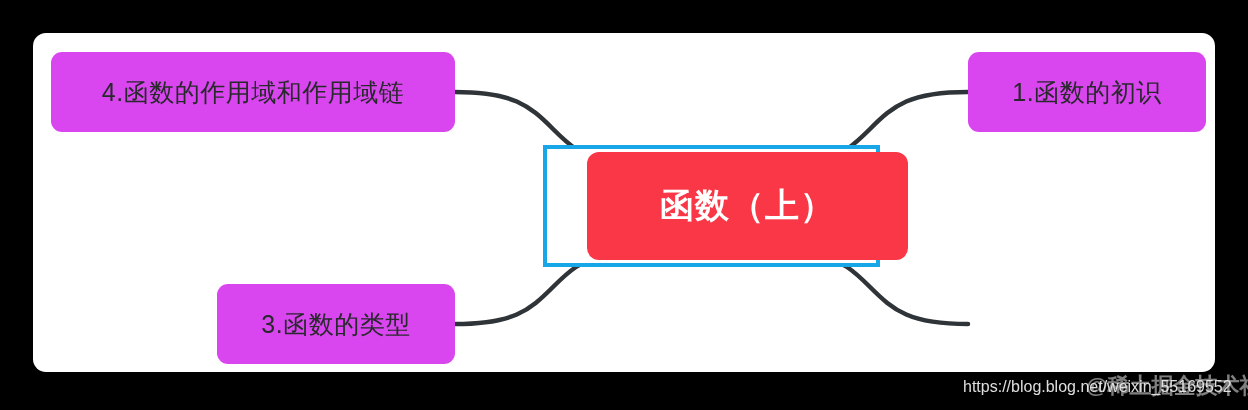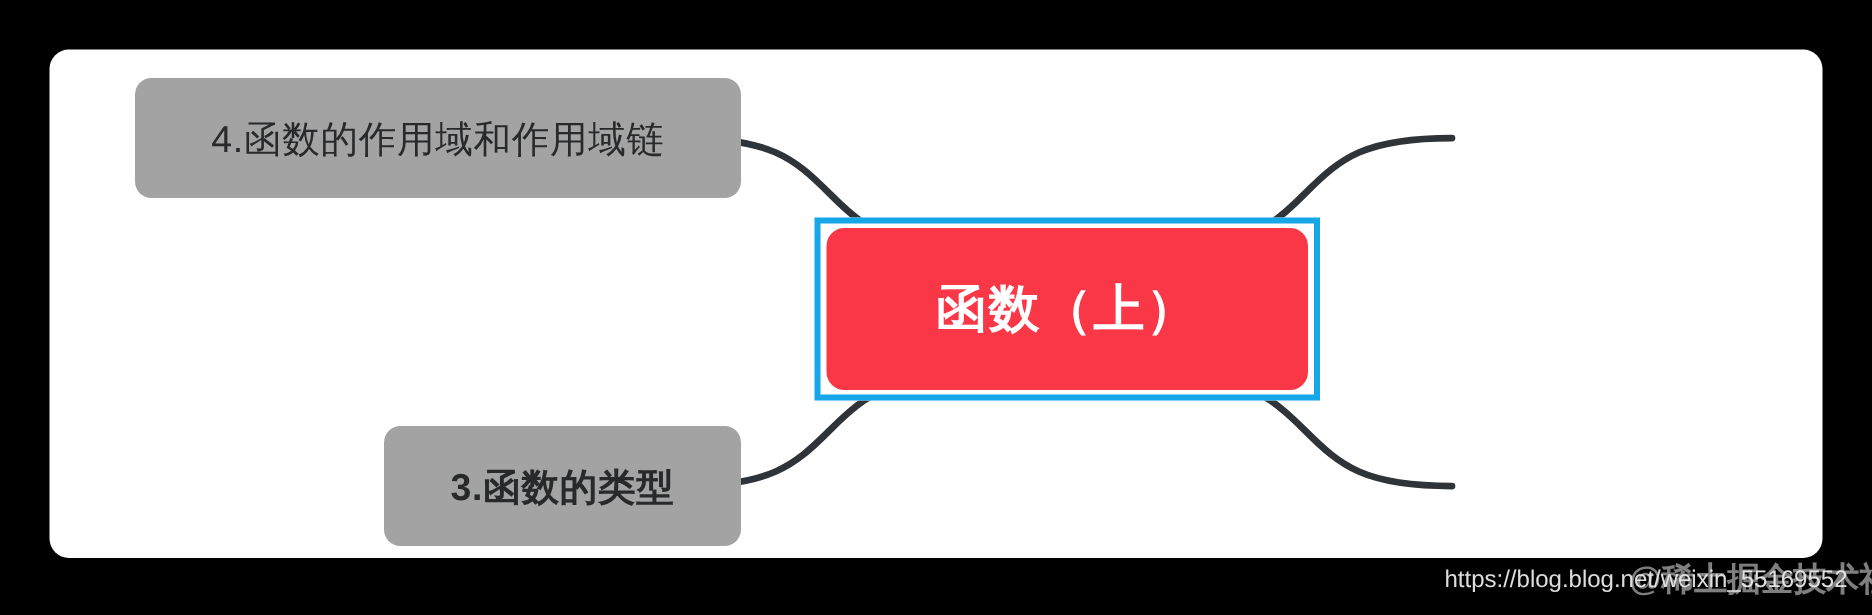--- a/index.html
+++ b/index.html
@@ -47,27 +47,26 @@
   
   .node {
     position: absolute;
     display: flex;
     align-items: center;
     justify-content: center;
     box-sizing: border-box;
   }
 
   .node-branch {
-    background: #a3a3a3;
+    background: #d946ef;
     border-radius: 11px;
     color: #27292b;
     font-size: 25px;
     letter-spacing: 0.5px;
     white-space: nowrap;
-    margin-left: 39px;
   }
 
   .node-root-frame {
     position: absolute;
     border: 4px solid #17a6e8;
     background: #ffffff;
     box-sizing: border-box;
   }
 
   .node-root {
@@ -75,20 +74,21 @@
     background: #fa3746;
     border-radius: 12px;
     color: #ffffff;
     font-size: 34px;
     font-weight: bold;
     letter-spacing: 1px;
     display: flex;
     align-items: center;
     justify-content: center;
     white-space: nowrap;
+    margin-left: 36px;
   }
 
   
   .watermark {
     position: absolute;
     white-space: nowrap;
     pointer-events: none;
   }
   #watermark-url {
     left: 963px;
@@ -121,24 +121,27 @@
 
       <path d="M 935,59 C 877,59 861,72 837,96 C 817,116 809,120 797,124" fill="none" stroke="#2f3438" stroke-width="4.5" stroke-linecap="round"></path>
 
       <path d="M 935,291 C 877,291 861,278 837,254 C 817,234 809,230 797,226" fill="none" stroke="#2f3438" stroke-width="4.5" stroke-linecap="round"></path>
     </svg>
 
     <div class="node node-branch" style="left:18px; top:19px; width:404px; height:80px;">
       <span>4.函数的作用域和作用域链</span>
     </div>
 
-    <div class="node node-branch" style="left:184px; top:251px; width:238px; height:80px;font-weight:bold;">
+    <div class="node node-branch" style="left:184px; top:251px; width:238px; height:80px;">
       <span>3.函数的类型</span>
     </div>
 
+    <div class="node node-branch" style="left:935px; top:19px; width:238px; height:80px;">
+      <span>1.函数的初识</span>
+    </div>
 
 
     <div class="node-root-frame" style="left:510px; top:112px; width:337px; height:122px;"></div>
 
     <div class="node-root" style="left:518px; top:119px; width:321px; height:108px;">
       <span>函数（上）</span>
     </div>
 
   </div>
 

